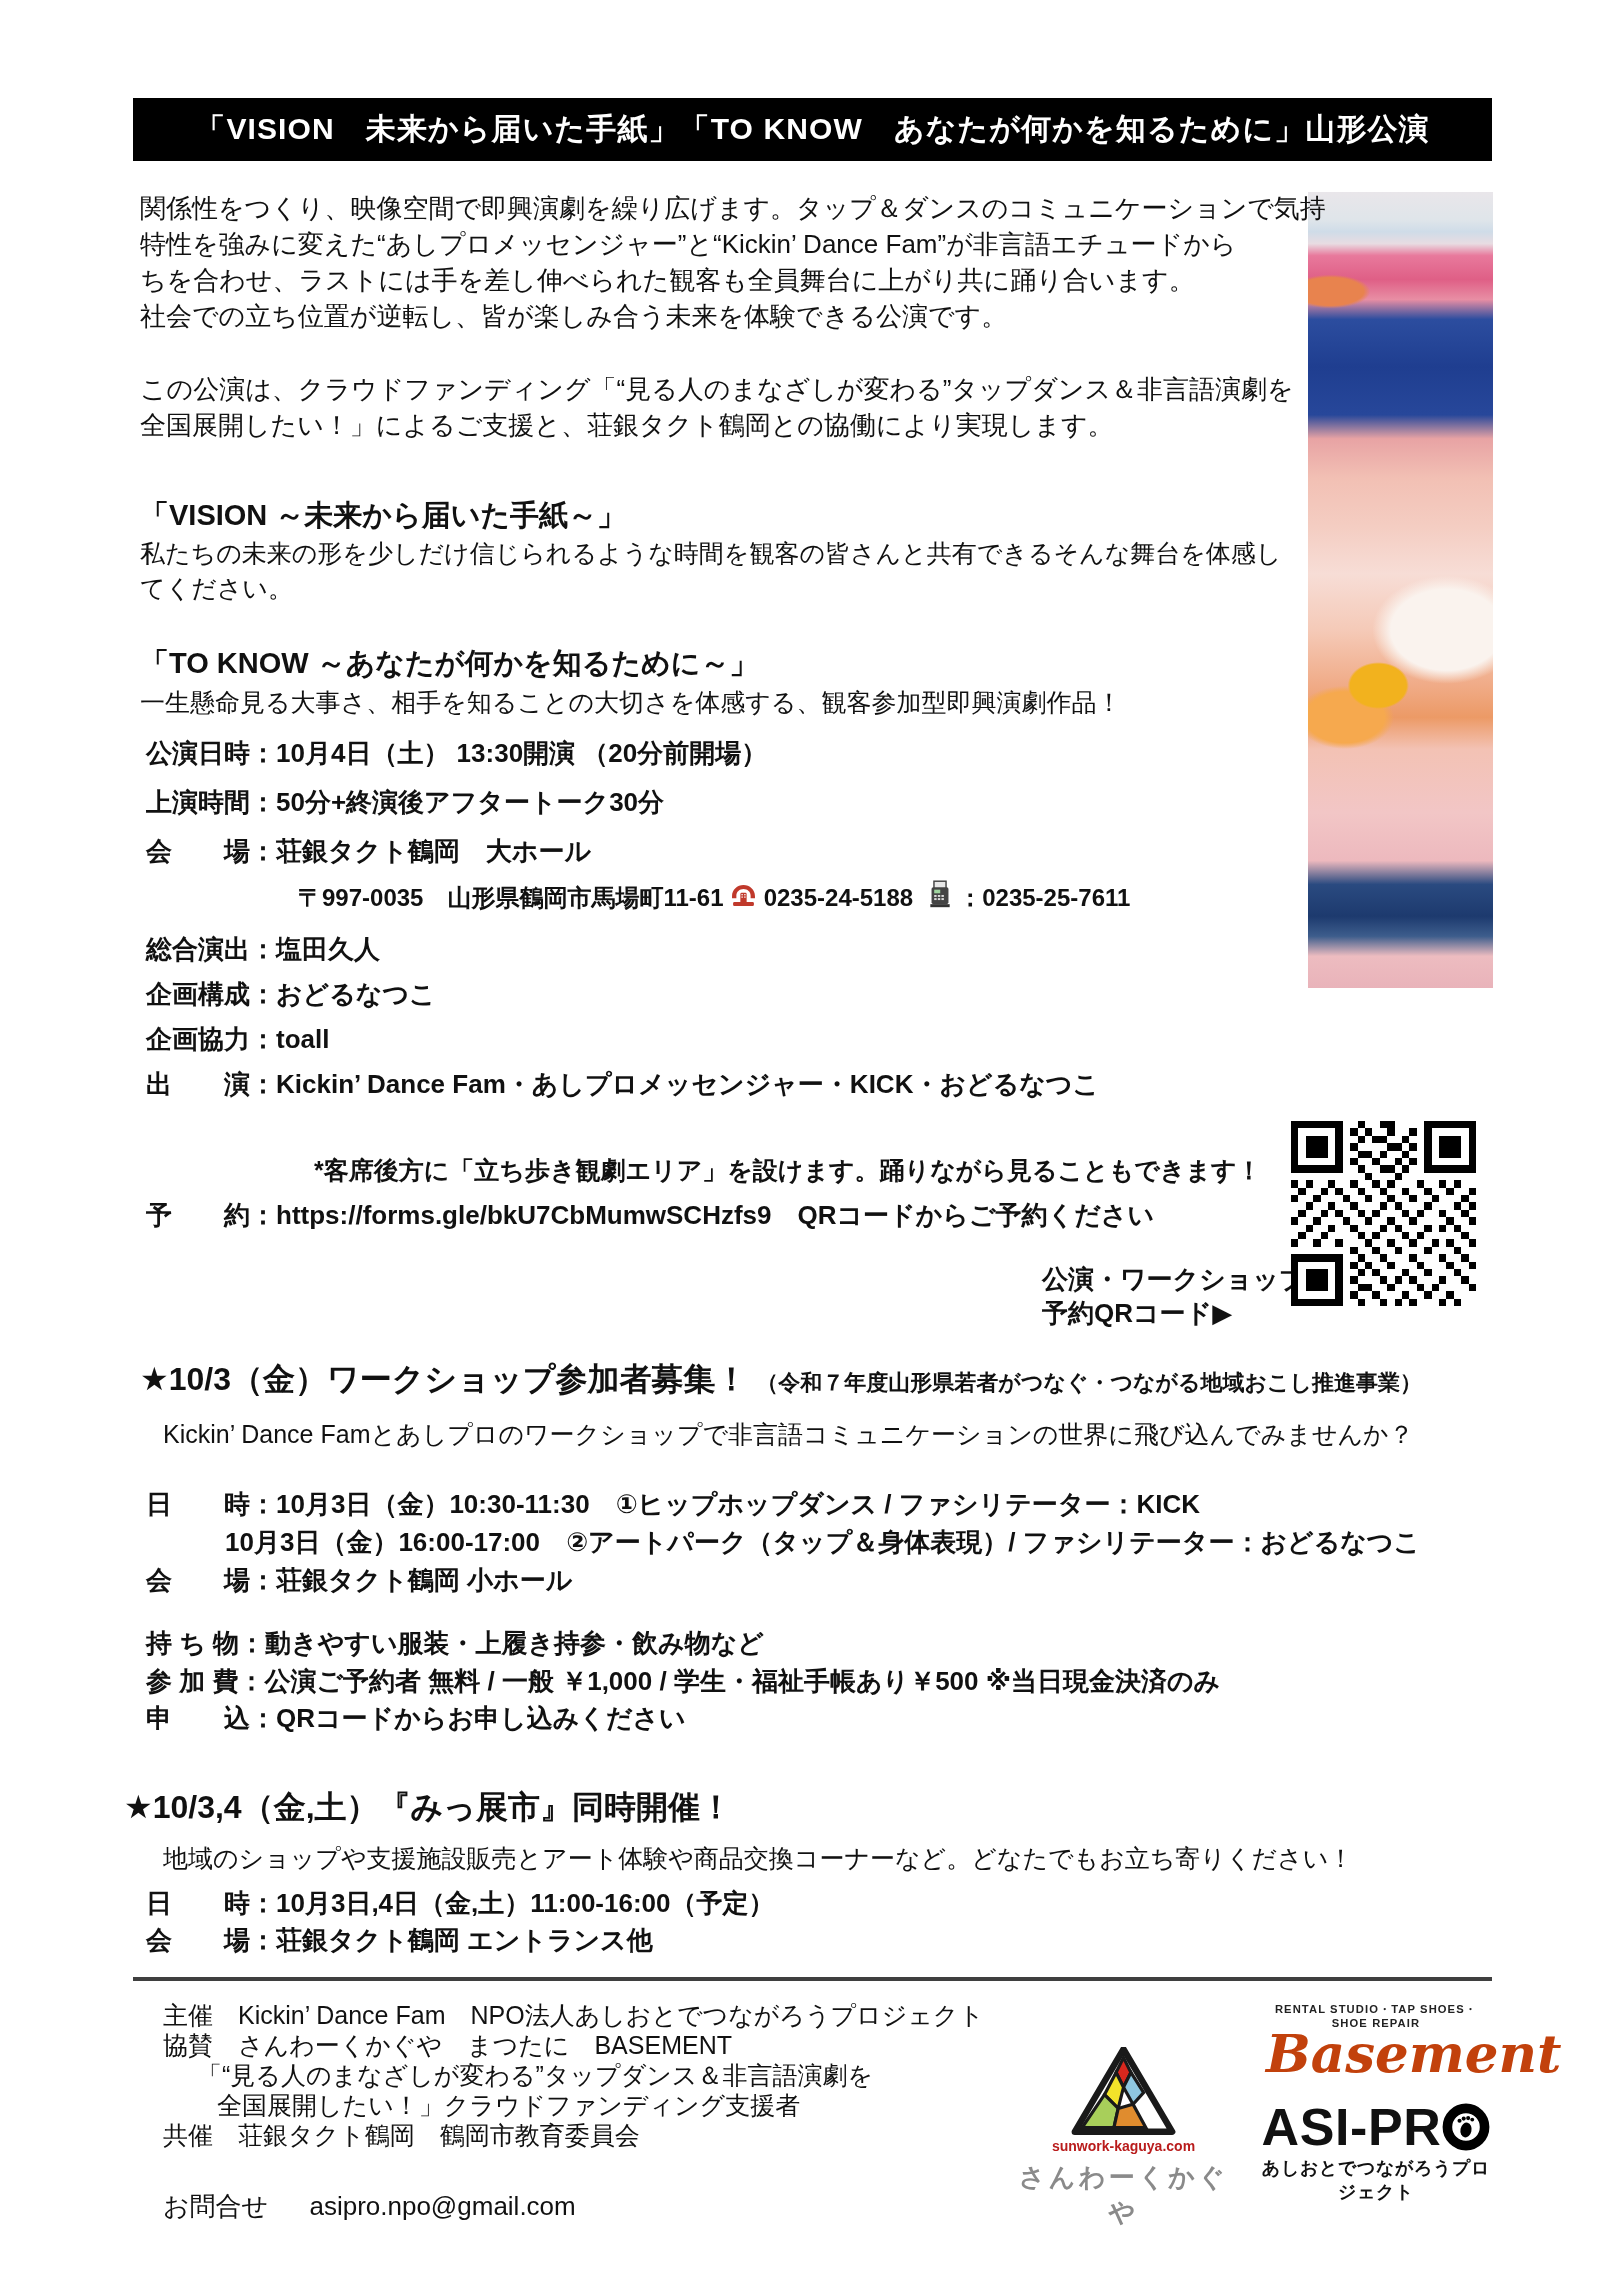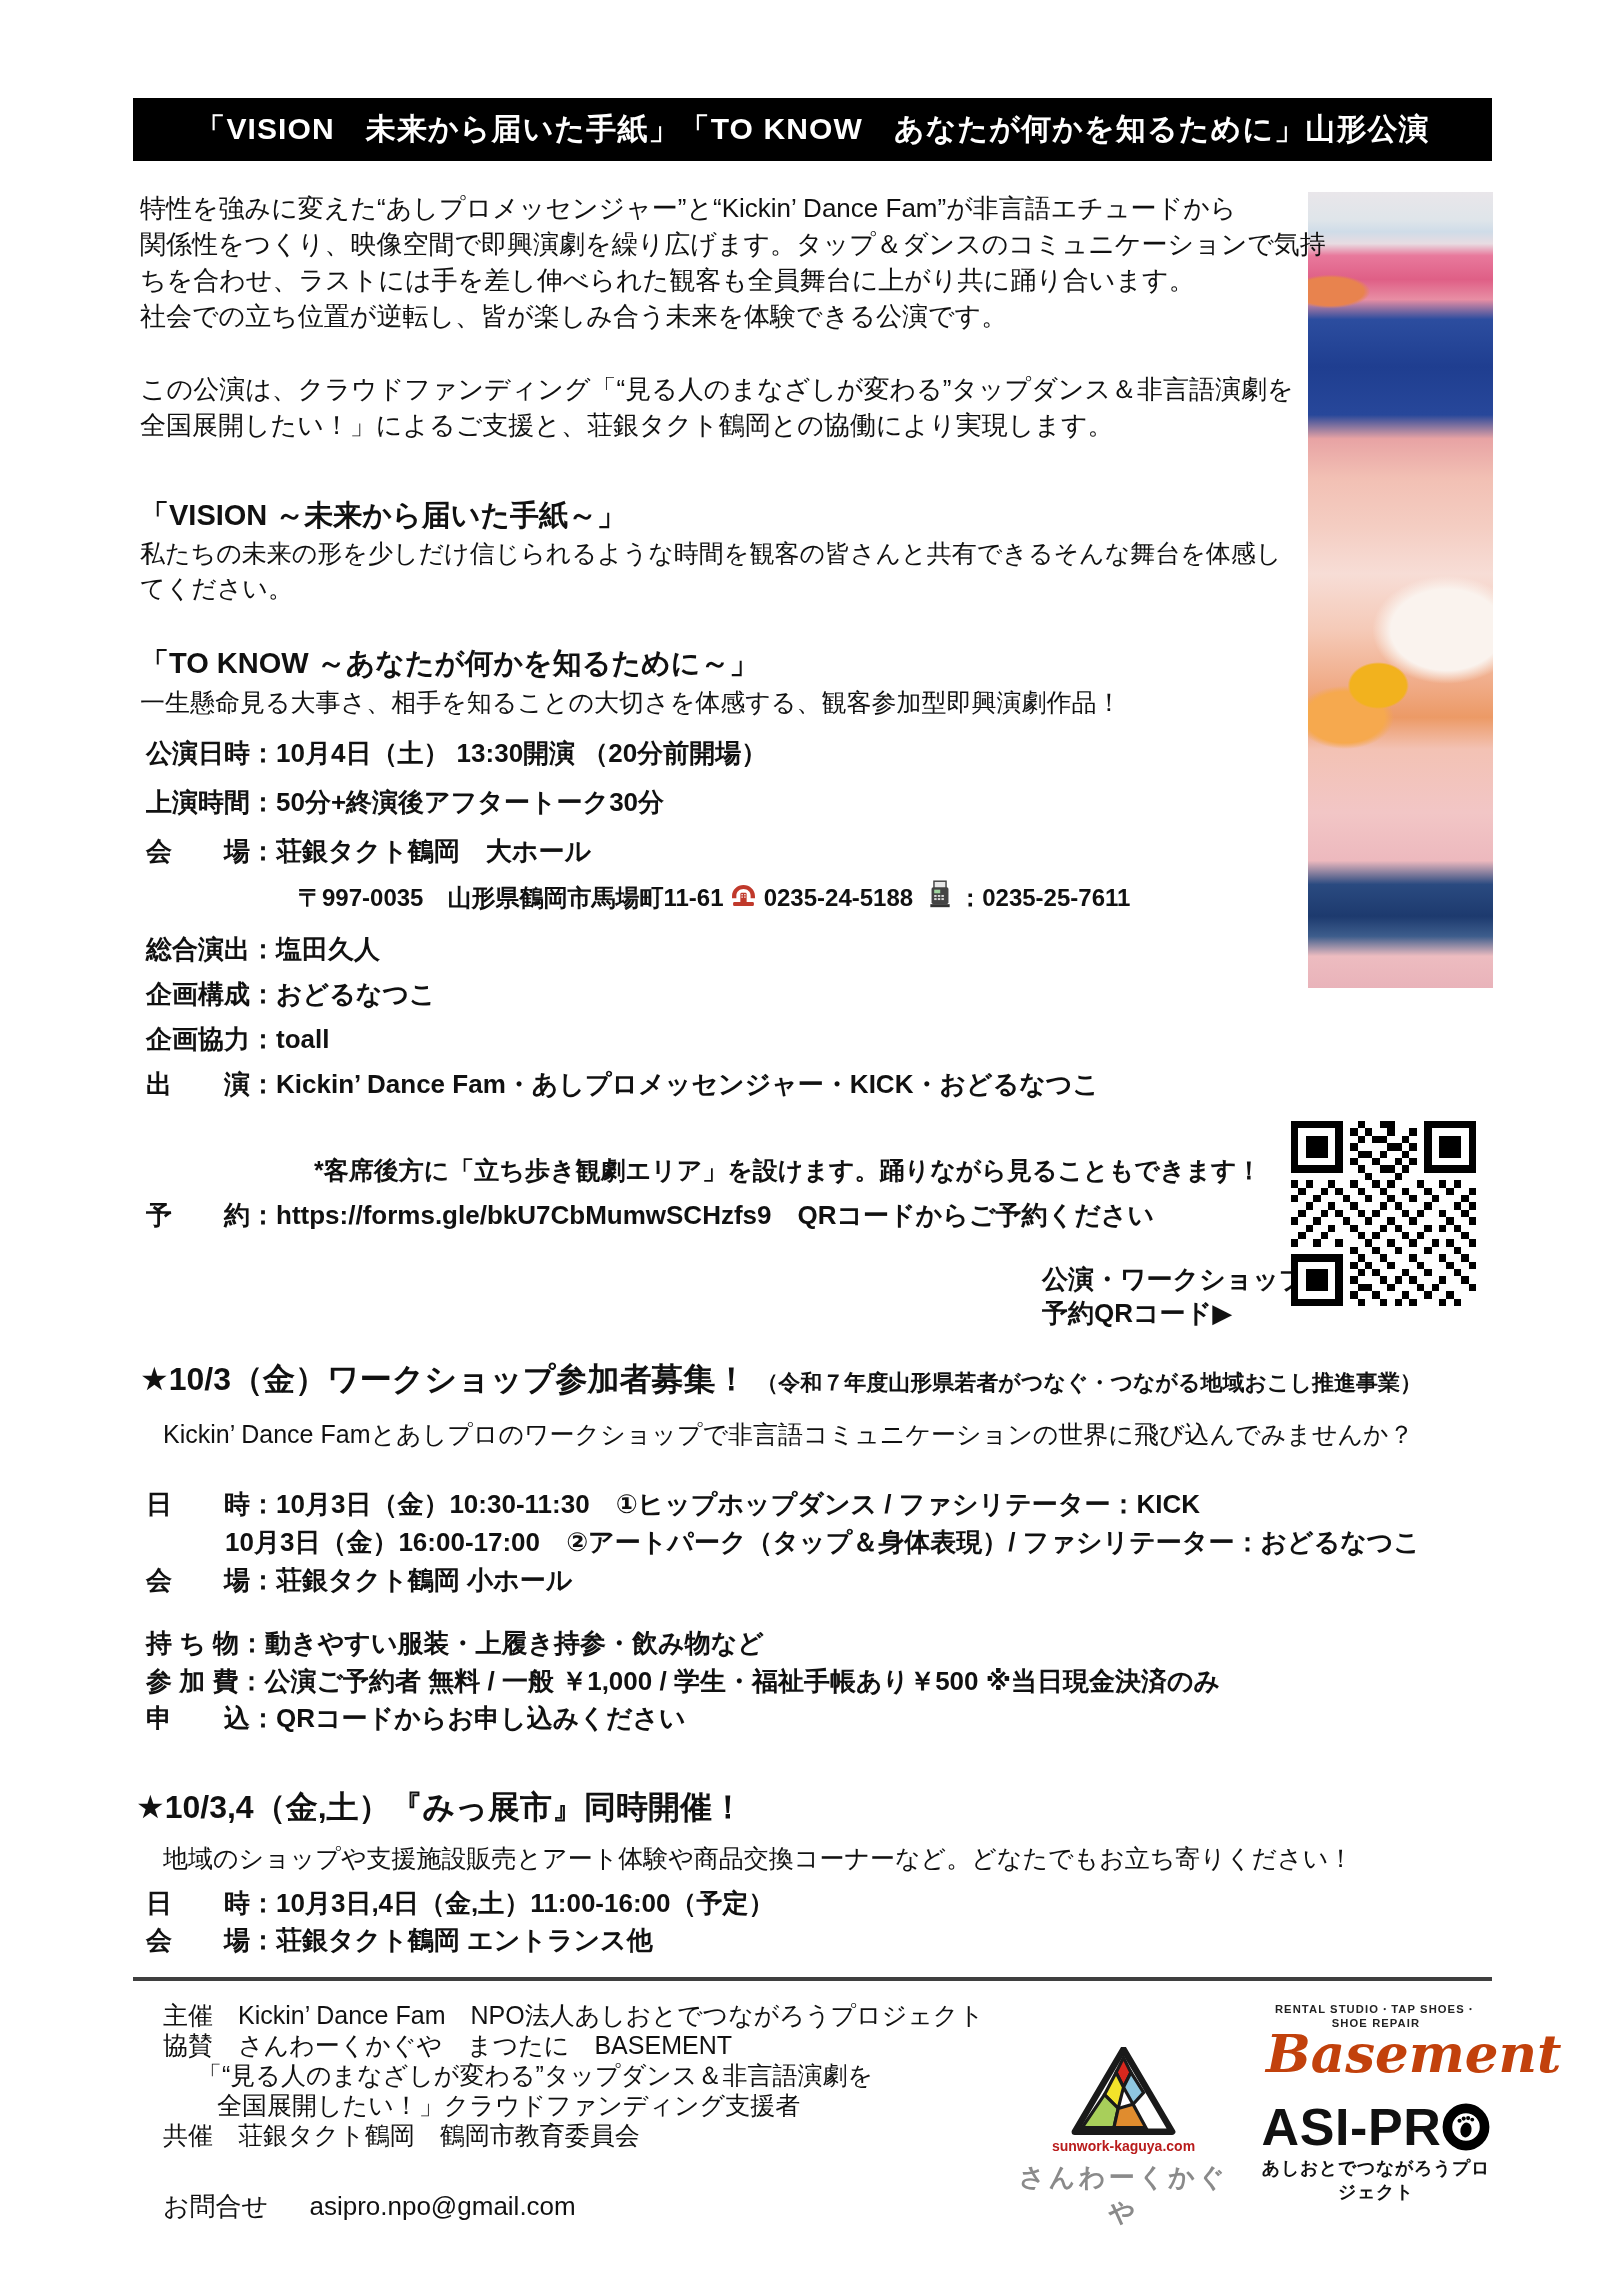--- a/index.html
+++ b/index.html
@@ -73,22 +73,22 @@
 
 <div class="page">
 
   <div class="abs banner">
     <span>「VISION　未来から届いた手紙」「TO KNOW　あなたが何かを知るために」山形公演</span>
   </div>
 
   <div class="abs painting"></div>
 
   <div class="abs p" style="left:140px;top:190px;">
+    <div>関係性をつくり、映像空間で即興演劇を繰り広げます。タップ＆ダンスのコミュニケーションで気持</div>
     <div>特性を強みに変えた“あしプロメッセンジャー”と“Kickin’ Dance Fam”が非言語エチュードから</div>
-    <div>関係性をつくり、映像空間で即興演劇を繰り広げます。タップ＆ダンスのコミュニケーションで気持</div>
     <div>ちを合わせ、ラストには手を差し伸べられた観客も全員舞台に上がり共に踊り合います。</div>
     <div>社会での立ち位置が逆転し、皆が楽しみ合う未来を体験できる公演です。</div>
   </div>
 
   <div class="abs p" style="left:140px;top:371px;">
     <div>この公演は、クラウドファンディング「“見る人のまなざしが変わる”タップダンス＆非言語演劇を</div>
     <div>全国展開したい！」によるご支援と、荘銀タクト鶴岡との協働により実現します。</div>
   </div>
 
   <div class="abs sec-title" style="left:140px;top:496px;">「VISION ～未来から届いた手紙～」</div>
@@ -199,21 +199,21 @@
   <div class="abs row" style="left:146px;top:1626px;">
     <span class="lab">持 ち 物：</span><span>動きやすい服装・上履き持参・飲み物など</span>
   </div>
   <div class="abs row" style="left:146px;top:1664px;">
     <span class="lab">参 加 費：</span><span>公演ご予約者 無料 / 一般 ￥1,000 / 学生・福祉手帳あり￥500 ※当日現金決済のみ</span>
   </div>
   <div class="abs row" style="left:146px;top:1701px;">
     <span class="lab">申　　込：</span><span>QRコードからお申し込みください</span>
   </div>
 
-  <div class="abs star-head" style="left:136px;top:1786px;">★10/3,4（金,土）『みっ展市』同時開催！</div>
+  <div class="abs star-head" style="left:124px;top:1786px;">★10/3,4（金,土）『みっ展市』同時開催！</div>
   <div class="abs lead" style="left:163px;top:1842px;">地域のショップや支援施設販売とアート体験や商品交換コーナーなど。どなたでもお立ち寄りください！</div>
   <div class="abs row" style="left:146px;top:1886px;">
     <span class="lab">日　　時：</span><span>10月3日,4日（金,土）11:00-16:00（予定）</span>
   </div>
   <div class="abs row" style="left:146px;top:1923px;">
     <span class="lab">会　　場：</span><span>荘銀タクト鶴岡 エントランス他</span>
   </div>
 
   <div class="abs divider"></div>
 

